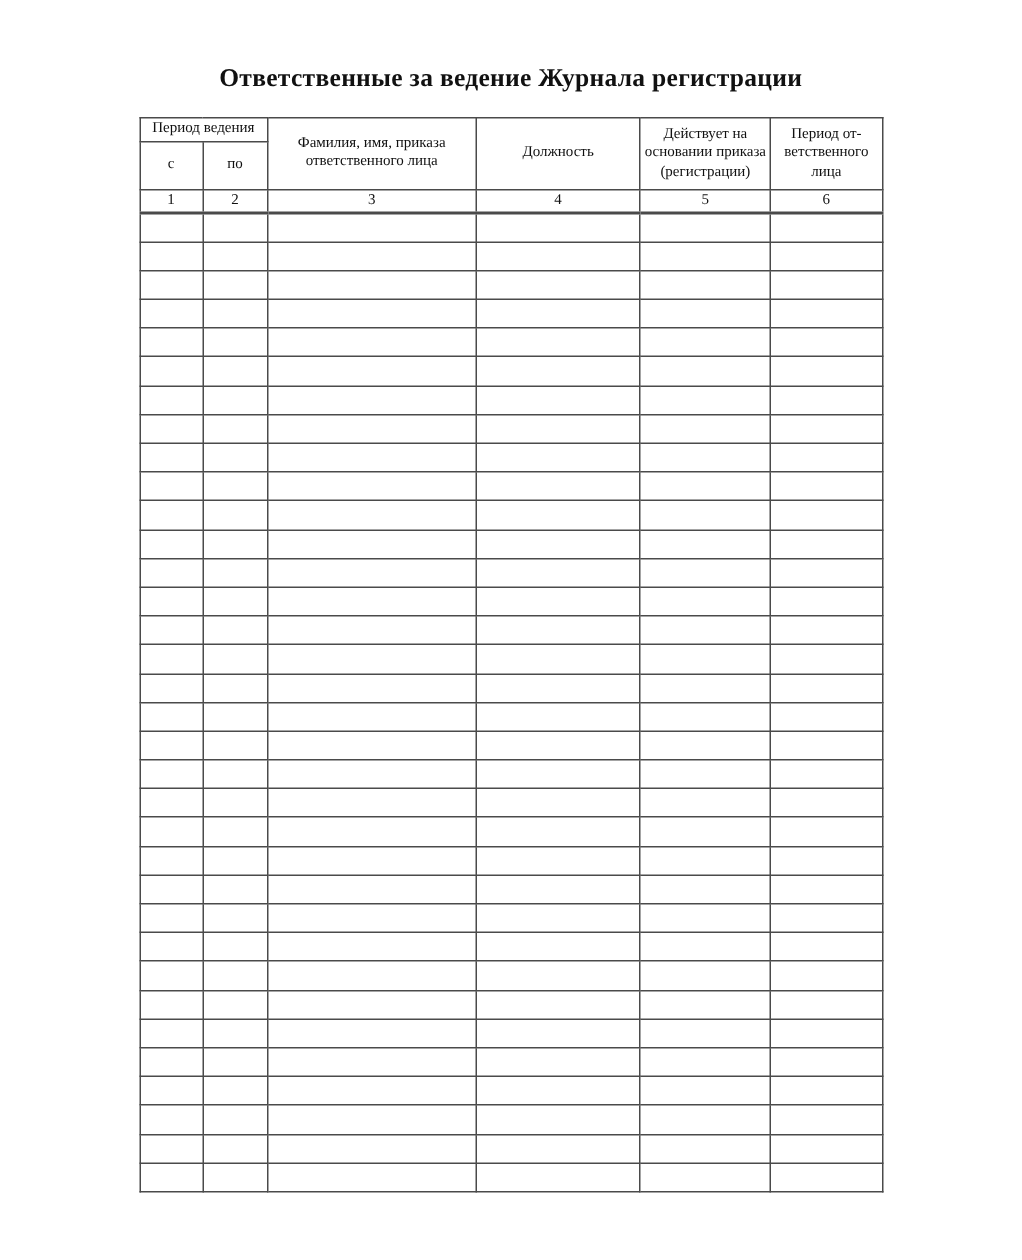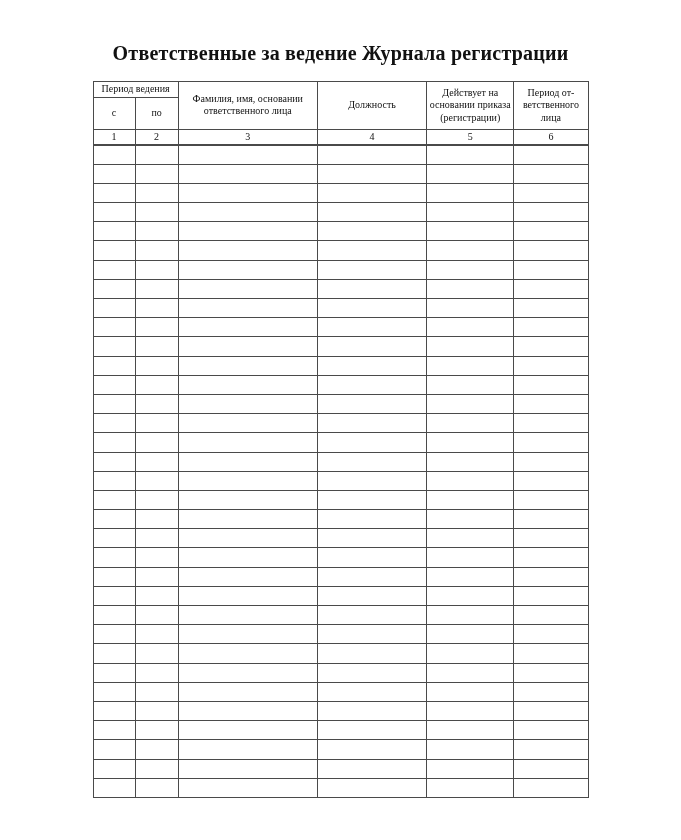--- a/index.html
+++ b/index.html
@@ -15,21 +15,21 @@
     color: #111111;
   }
   .page {
     width: 681px;
     height: 840px;
     background: #ffffff;
     box-sizing: border-box;
     padding-top: 42px;
   }
   .title {
-    font-size: 20px;
+    font-size: 17px;
     font-weight: bold;
     text-align: center;
     margin: 0 0 10px 0;
     letter-spacing: 0.2px;
   }
   table.form-table {
     border-collapse: collapse;
     table-layout: fixed;
     margin: 16px auto;
     width: 496px;
@@ -68,21 +68,21 @@
       <col style="width:42px">
       <col style="width:43px">
       <col style="width:139px">
       <col style="width:109px">
       <col style="width:87px">
       <col style="width:74px">
     </colgroup>
     <thead>
       <tr class="r-period">
         <th colspan="2">Период ведения</th>
-        <th rowspan="2">Фамилия, имя, основании ответственного лица</th>
+        <th rowspan="2">Фамилия, имя, приказа ответственного лица</th>
         <th rowspan="2">Должность</th>
         <th rowspan="2">Действует на основании приказа (регистрации)</th>
         <th rowspan="2">Период от-ветственного лица</th>
       </tr>
       <tr class="r-subperiod">
         <th>с</th>
         <th>по</th>
       </tr>
       <tr class="r-numbers">
         <td>1</td>

